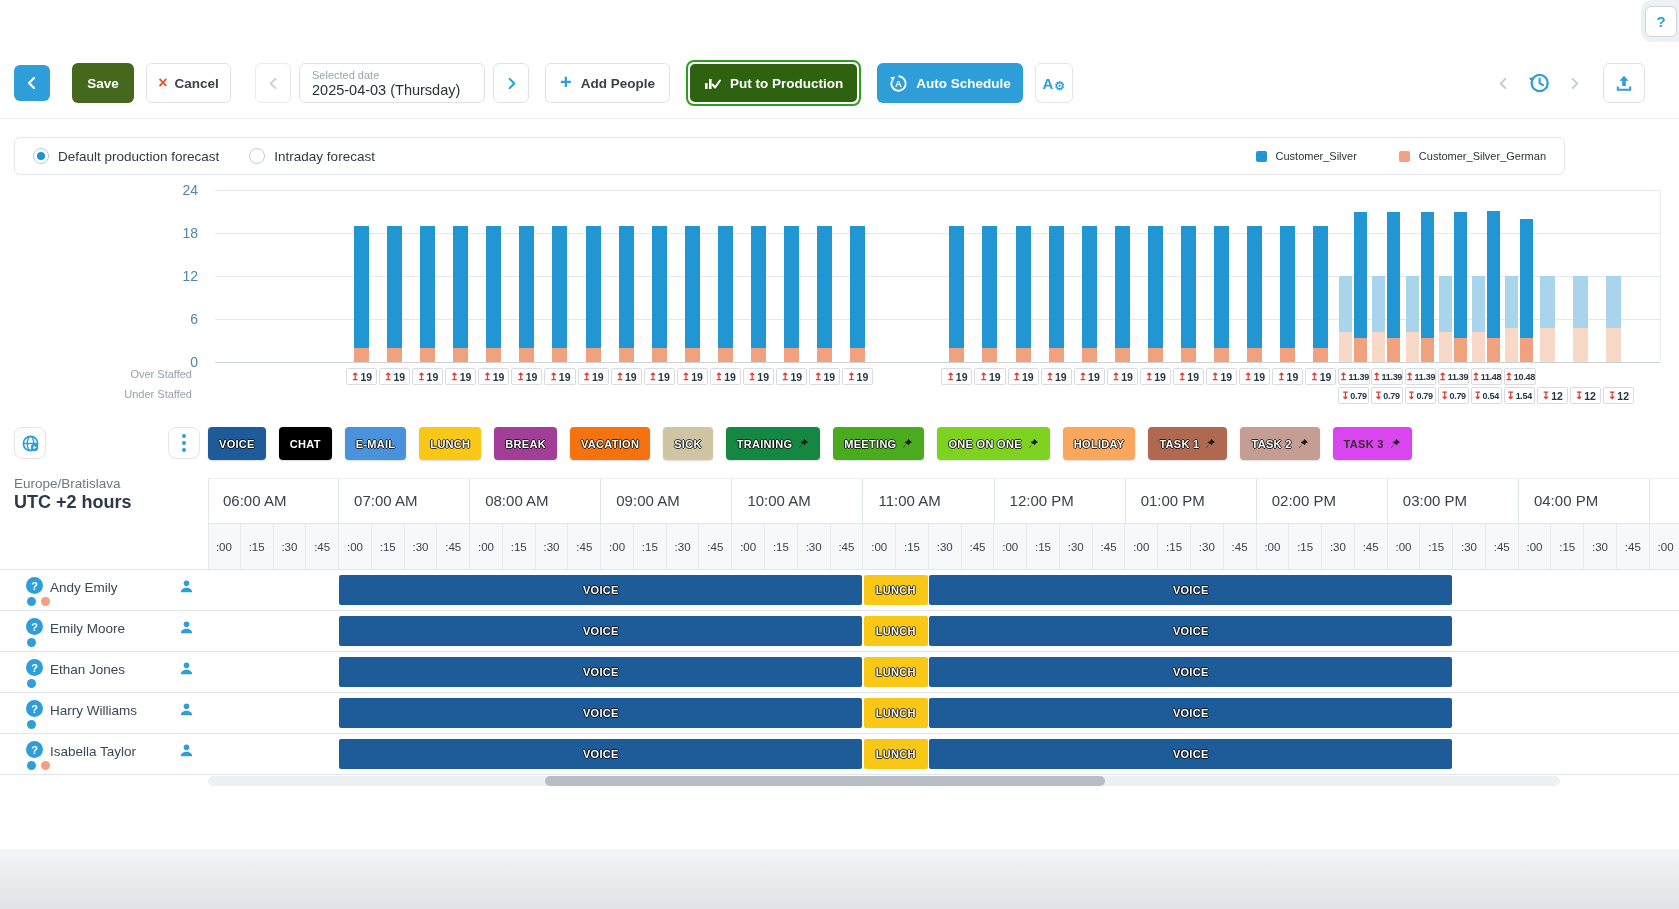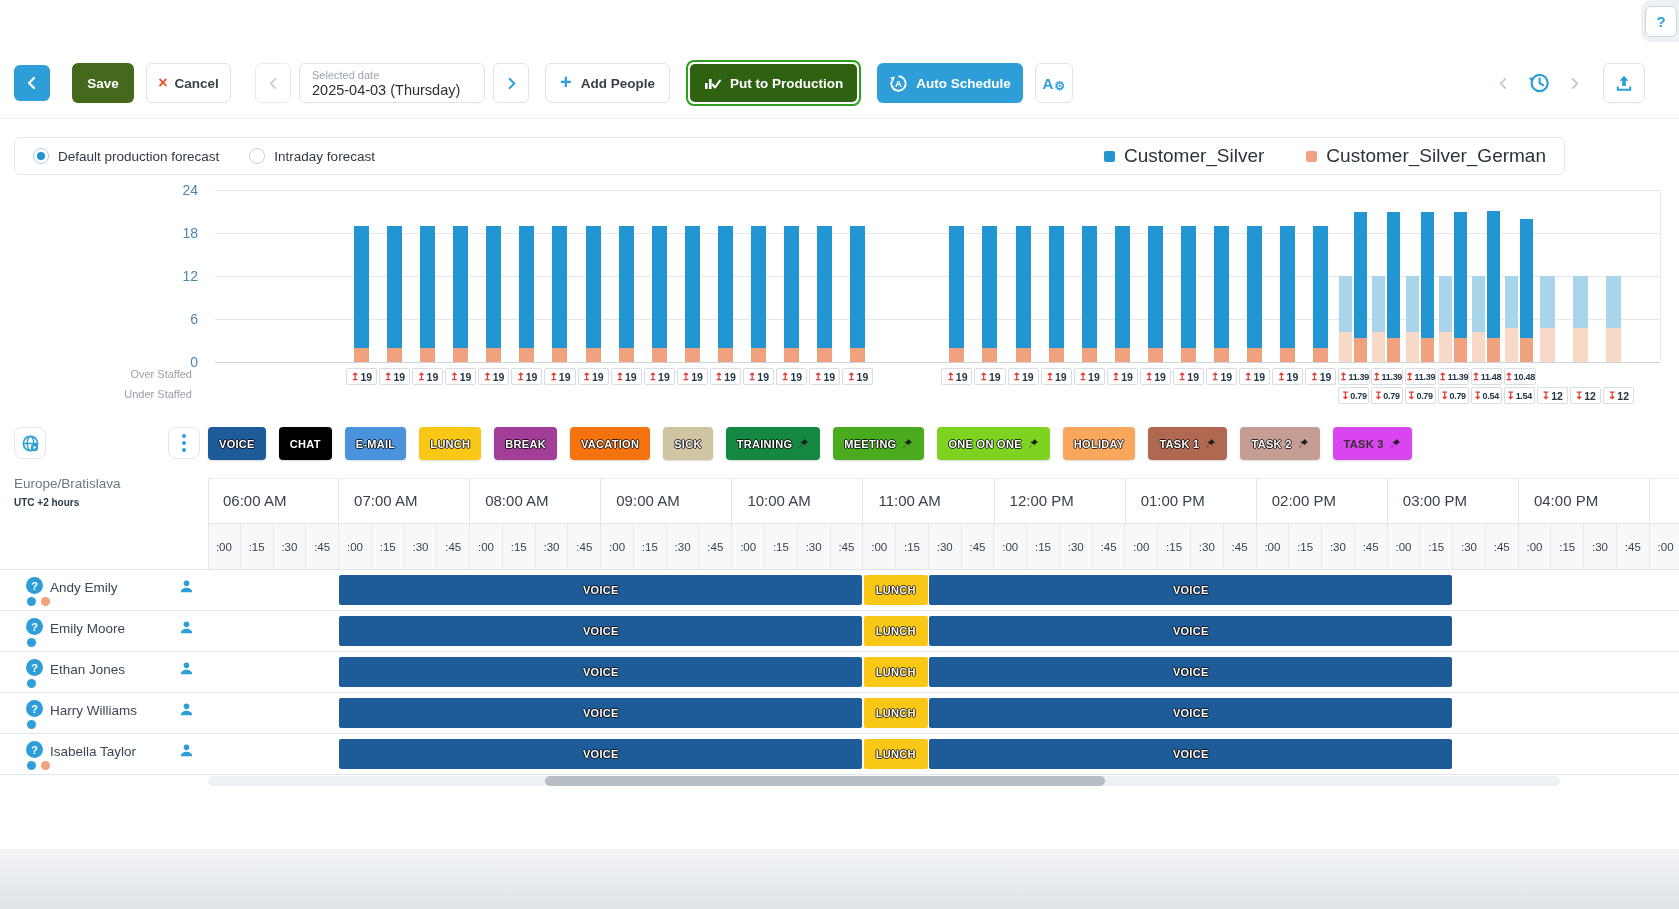--- a/index.html
+++ b/index.html
@@ -44,21 +44,21 @@
   .forecast-panel{position:absolute;top:137px;left:14px;width:1551px;height:38px;border:1px solid #e3e7ea;
                   border-radius:6px;box-sizing:border-box;display:flex;align-items:center;padding:0 18px;gap:30px;}
   .radio-opt{display:flex;align-items:center;gap:9px;cursor:pointer;}
   .radio{width:16px;height:16px;border-radius:50%;box-sizing:border-box;position:relative;border:1px solid #c6cdd3;background:#fff;}
   .radio.sel{border-color:#a9cfe8;}
   .radio.sel::after{content:"";position:absolute;left:3px;top:3px;width:8px;height:8px;border-radius:50%;background:#1f94d2;}
   .radio-label{font-size:13.5px;color:#2f3942;}
   .legend{margin-left:auto;display:flex;align-items:center;gap:42px;}
   .legend-item{display:flex;align-items:center;gap:9px;cursor:pointer;}
   .legend-sq{width:11px;height:11px;border-radius:2px;}
-  .legend-label{font-size:19px;color:#2b333b;}
+  .legend-label{font-size:11px;color:#2b333b;}
 
   
   .chart{position:absolute;top:183px;left:0;width:1679px;height:230px;}
   .gridline{position:absolute;left:215px;width:1445px;height:1px;background:#e4e8ec;}
   .gridline.zero{background:#cdd3d9;}
   .ytick{position:absolute;left:150px;width:48px;text-align:right;font-size:14px;color:#4e86ad;}
   .axis-cap{position:absolute;left:0;width:192px;text-align:right;font-size:11px;color:#98a1aa;}
   .chart-right-border{position:absolute;left:1660px;top:7px;height:172px;width:1px;background:#e8ebee;}
   .slots{position:absolute;left:345px;top:7px;height:172px;display:flex;align-items:flex-end;}
   .slot{width:33.08px;height:172px;position:relative;flex:none;}
@@ -78,21 +78,21 @@
   .vdots{display:flex;flex-direction:column;gap:3px;}
   .vdots span{width:4px;height:4px;border-radius:50%;background:#2d9ed8;}
   .chips{position:absolute;left:208px;top:427px;display:flex;gap:13px;}
   .chip{height:33px;padding:0 11px;border-radius:4px;font-size:11px;font-weight:700;color:#fff;
         display:inline-flex;align-items:center;gap:6px;cursor:pointer;box-shadow:0 1px 2px rgba(0,0,0,.15);
         text-shadow:-1px 0 0 rgba(0,0,0,.75),1px 0 0 rgba(0,0,0,.75),0 -1px 0 rgba(0,0,0,.75),0 1px 0 rgba(0,0,0,.75);
         letter-spacing:.3px;white-space:nowrap;}
   .chip.dark-text{color:#35302d;text-shadow:none;}
   .tz{position:absolute;left:14px;top:474px;line-height:19px;}
   .tz-city{font-size:13.5px;color:#6d7883;}
-  .tz-utc{font-size:10px;font-weight:700;color:#2c3946;}
+  .tz-utc{font-size:18px;font-weight:700;color:#2c3946;}
 
   
   .ruler{position:absolute;left:208px;top:478px;right:0;height:92px;overflow:hidden;border-top:1px solid #eef1f3;}
   .hours{display:flex;height:45px;}
   .hour{width:131.1px;flex:none;box-sizing:border-box;border-right:1px solid #e0e5ea;border-bottom:1px solid #e3e7ec;
         font-size:15px;color:#39424c;padding:13px 0 0 15px;background:#fff;white-space:nowrap;overflow:hidden;}
   .quarters{display:flex;height:46px;}
   .q{width:32.775px;flex:none;box-sizing:border-box;border-right:1px solid #e6eaee;border-bottom:1px solid #dde2e7;
      background:#f7f8fa;font-size:11.5px;color:#39424c;display:flex;align-items:center;justify-content:center;}
   .vline{position:absolute;left:208px;top:478px;width:1px;height:297px;background:#e3e7ec;}

